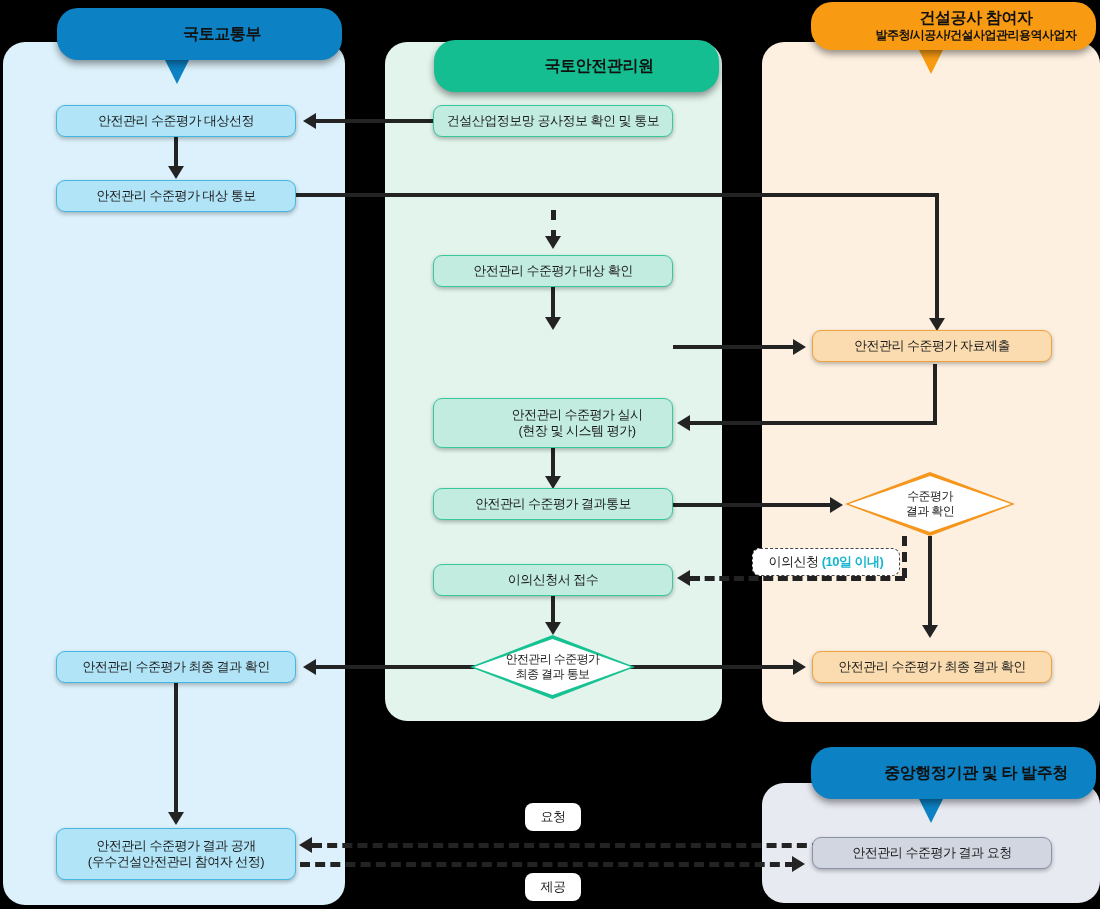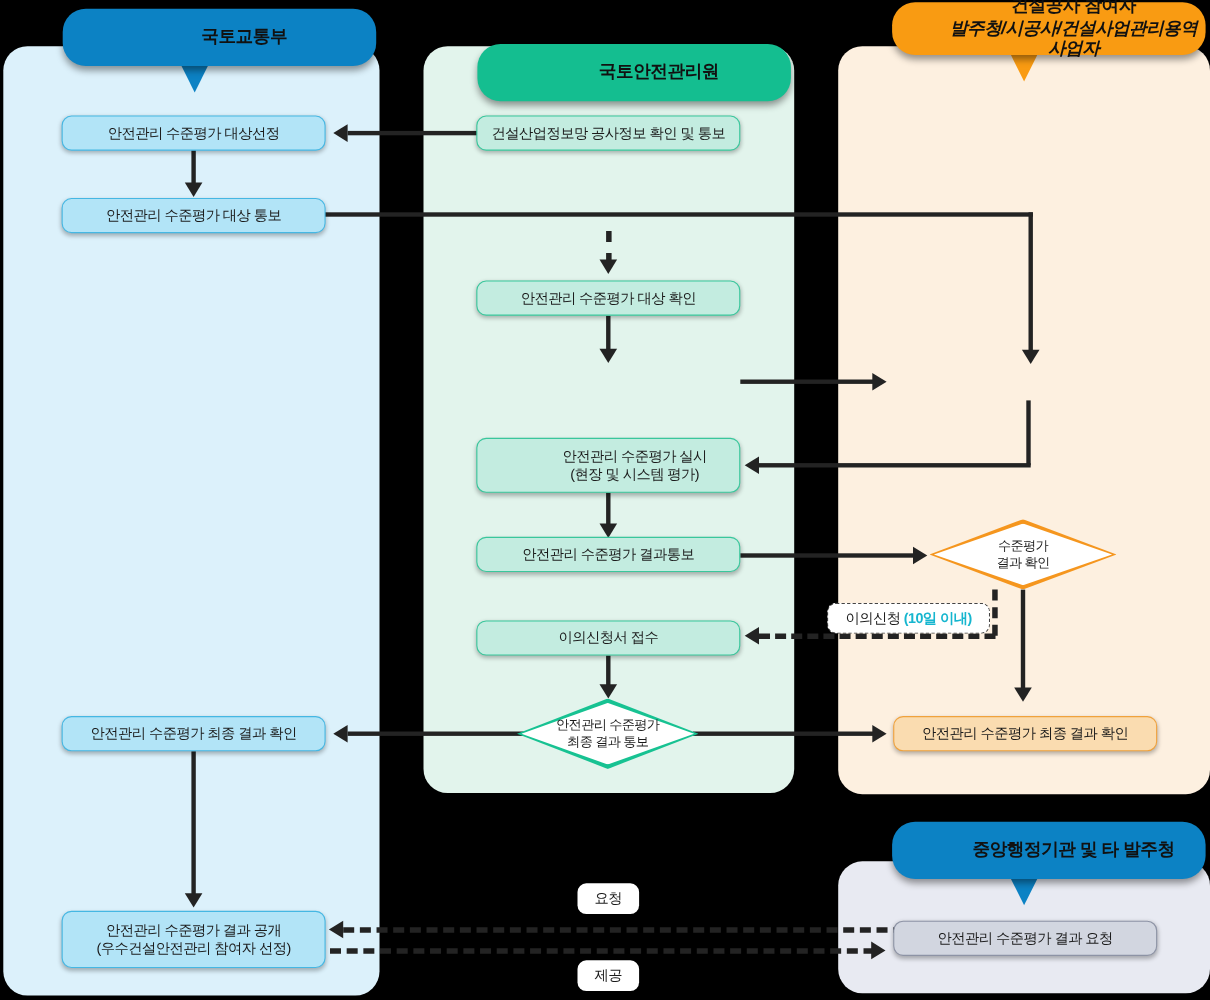--- a/index.html
+++ b/index.html
@@ -37,21 +37,21 @@
     align-items: center;
     justify-content: center;
     text-align: center;
     color: #111111;
     font-weight: bold;
     box-shadow: 0 4px 7px rgba(0,0,0,0.40);
     z-index: 6;
     padding-left: 45px;
   }
   .lane-head .h-title { font-size: 16px; line-height: 1.15; letter-spacing: -0.4px;}
-  .lane-head .h-sub   { font-size: 16px; line-height: 1.15; margin-top: 2px; letter-spacing: -0.5px; font-style: italic;}
+  .lane-head .h-sub   { font-size: 12px; line-height: 1.15; margin-top: 2px; letter-spacing: -0.5px;}
   .head-blue   { background: #0c82c4; }
   .head-green  { background: #14be90; margin-top: 32px; }
   .head-orange { background: #f99b12; }
   
   .tail {
     position: absolute;
     width: 0; height: 0;
     border-left: 13px solid transparent;
     border-right: 13px solid transparent;
     z-index: 5;
@@ -294,20 +294,23 @@
 
   <div class="diamond" style="left:470px; top:635px; width:165px; height:64px;">
     <div class="dborder dborder-green"></div>
     <div class="dinner"></div>
     <div class="dlabel">
       <span>안전관리 수준평가</span><br>
       <span>최종 결과 통보</span>
     </div>
   </div>
 
+  <div class="node node-orange" style="left:812px; top:330px; width:240px; height:32px;">
+    <span>안전관리 수준평가 자료제출</span>
+  </div>
 
   <div class="diamond" style="left:845px; top:472px; width:170px; height:64px;">
     <div class="dborder dborder-orange"></div>
     <div class="dinner"></div>
     <div class="dlabel">
       <span>수준평가</span><br>
       <span>결과 확인</span>
     </div>
   </div>
 

